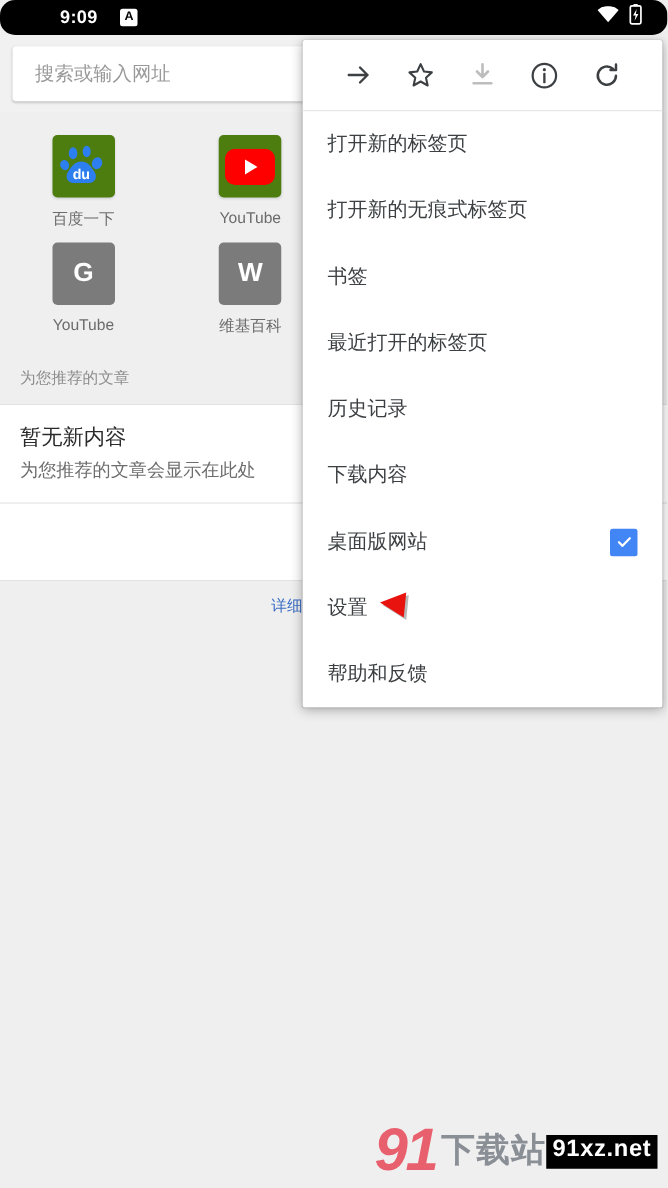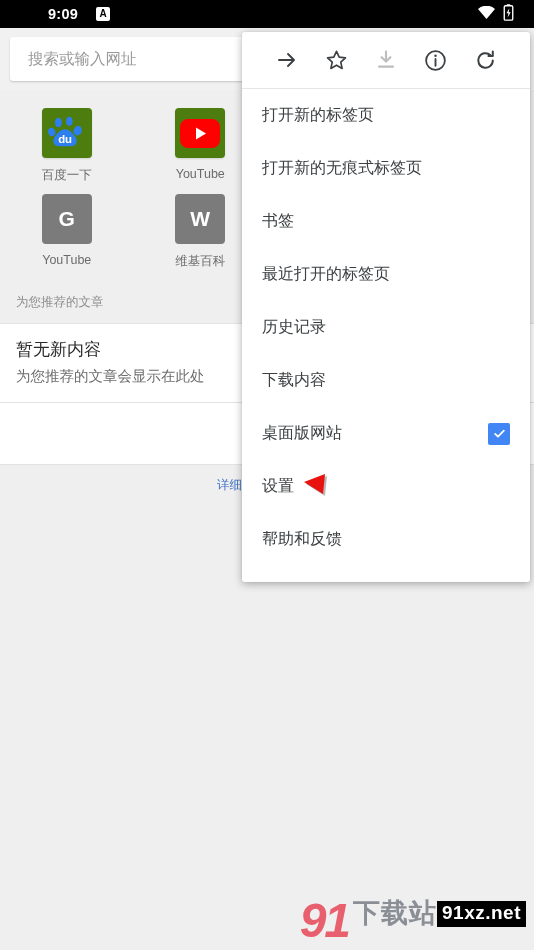--- a/index.html
+++ b/index.html
@@ -8,21 +8,21 @@
     font-family: "Liberation Sans", "DejaVu Sans", sans-serif;
     background: #efeff0;
     overflow: hidden;
   }
   #root { position: relative; width: 534px; height: 950px; }
 
   
   .statusbar {
     position: absolute; top: 0; left: 0; width: 534px; height: 28px;
     background: #000; color: #fff;
-    display: flex; align-items: center; padding: 0 10px;
+    display: flex; align-items: center; padding: 0 10px; border-radius: 12px;
   }
   .sb-time { font-size: 14.5px; font-weight: 700; letter-spacing: .3px; margin-left: 38px; }
   .sb-appicon {
     margin-left: 18px; width: 14px; height: 14px; background: #fff; color: #000;
     border-radius: 2px; font-size: 10px; font-weight: 700;
     display: flex; align-items: center; justify-content: center; line-height: 1;
   }
   .sb-spacer { flex: 1; }
   .sb-right { display: flex; align-items: center; gap: 8px; margin-right: 10px; }
 
@@ -76,21 +76,21 @@
   .learn-more {
     text-align: center; padding: 12px 0 0 0;
     font-size: 12.5px; color: #3b6ec4; background: #efeff0;
   }
 
   
   .menu {
     position: absolute; top: 32px; left: 242px; width: 288px;
     background: #fff; border-radius: 2px;
     box-shadow: 0 2px 9px rgba(0,0,0,.30), 0 0 1px rgba(0,0,0,.25);
-    padding-bottom: 16px;
+    padding-bottom: 0;
     z-index: 20;
   }
   .menu-icons {
     height: 57px; display: flex; align-items: center;
     padding: 0 20px; border-bottom: 1px solid #e6e6e6;
   }
   .mi { flex: 1; display: flex; align-items: center; justify-content: center; cursor: default; }
   .menu-item {
     height: 53px; display: flex; align-items: center;
     padding: 0 20px; font-size: 16px; color: #3c4043;
@@ -100,21 +100,21 @@
     width: 22px; height: 22px; border-radius: 2px; background: #4285f4;
     display: flex; align-items: center; justify-content: center;
   }
 
   
   .annot { position: absolute; top: 468px; left: 296px; z-index: 40; pointer-events: none; }
 
   
   .watermark {
     position: absolute; right: 8px; bottom: 8px; z-index: 30;
-    display: flex; align-items: flex-start;
+    display: flex; align-items: center;
   }
   .wm-91 { font-size: 48px; font-weight: 700; color: #e8606d; font-style: italic; line-height: .9; letter-spacing: -2px; }
   .wm-right { display: flex; margin-left: 4px; }
   .wm-cn { font-size: 27px; font-weight: 700; color: #8a8f96; line-height: 1.05; letter-spacing: 1px; }
   .wm-url {
     background: #000000; color: #fff; font-size: 19px; font-weight: 700;
     padding: 1px 5px; line-height: 1.15; letter-spacing: .5px; margin-top: 2px;
   }
 </style>
 </head>

